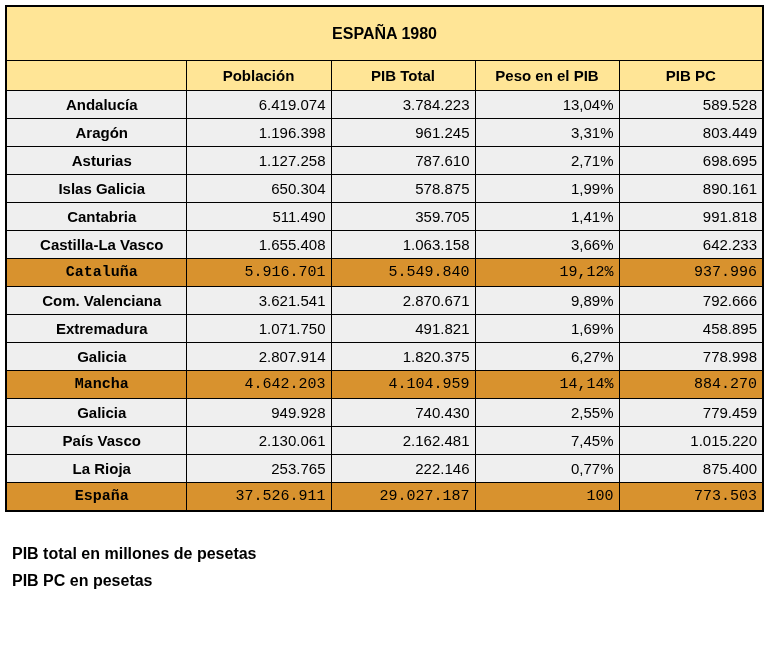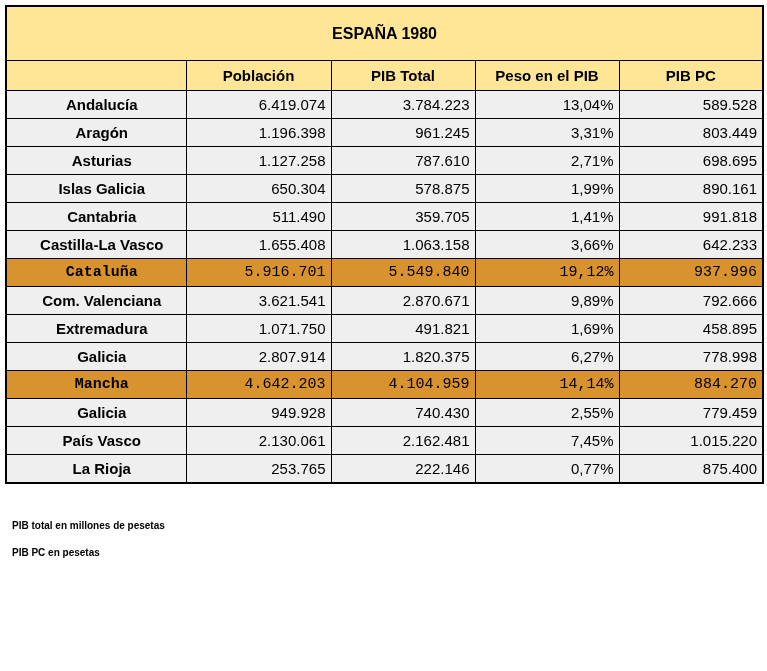--- a/index.html
+++ b/index.html
@@ -63,21 +63,21 @@
   tr.hl td {
     background: var(--hl-bg, #D8922E);
     font-family: Liberation Mono, monospace;
   }
   .footnotes {
     margin-top: 28px;
     padding-left: 7px;
   }
   .footnotes div {
     font-weight: bold;
-    font-size: 10px;
+    font-size: 16px;
     line-height: 27px;
   }
 </style>
 </head>
 <body>
 
 <div class="wrap">
   <table class="data">
     <colgroup>
       <col style="width:180px">
@@ -190,20 +190,27 @@
           <td class="num">7,45%</td>
           <td class="num">1.015.220</td>
         </tr>
         <tr>
           <td class="region">La Rioja</td>
           <td class="num">253.765</td>
           <td class="num">222.146</td>
           <td class="num">0,77%</td>
           <td class="num">875.400</td>
         </tr>
+        <tr class="hl">
+          <td class="region">España</td>
+          <td class="num">37.526.911</td>
+          <td class="num">29.027.187</td>
+          <td class="num">100</td>
+          <td class="num">773.503</td>
+        </tr>
       </tbody>
   </table>
 
   <div class="footnotes">
     <div>PIB total en millones de pesetas</div>
     <div>PIB PC en pesetas</div>
   </div>
 </div>
 
 </body></html>

